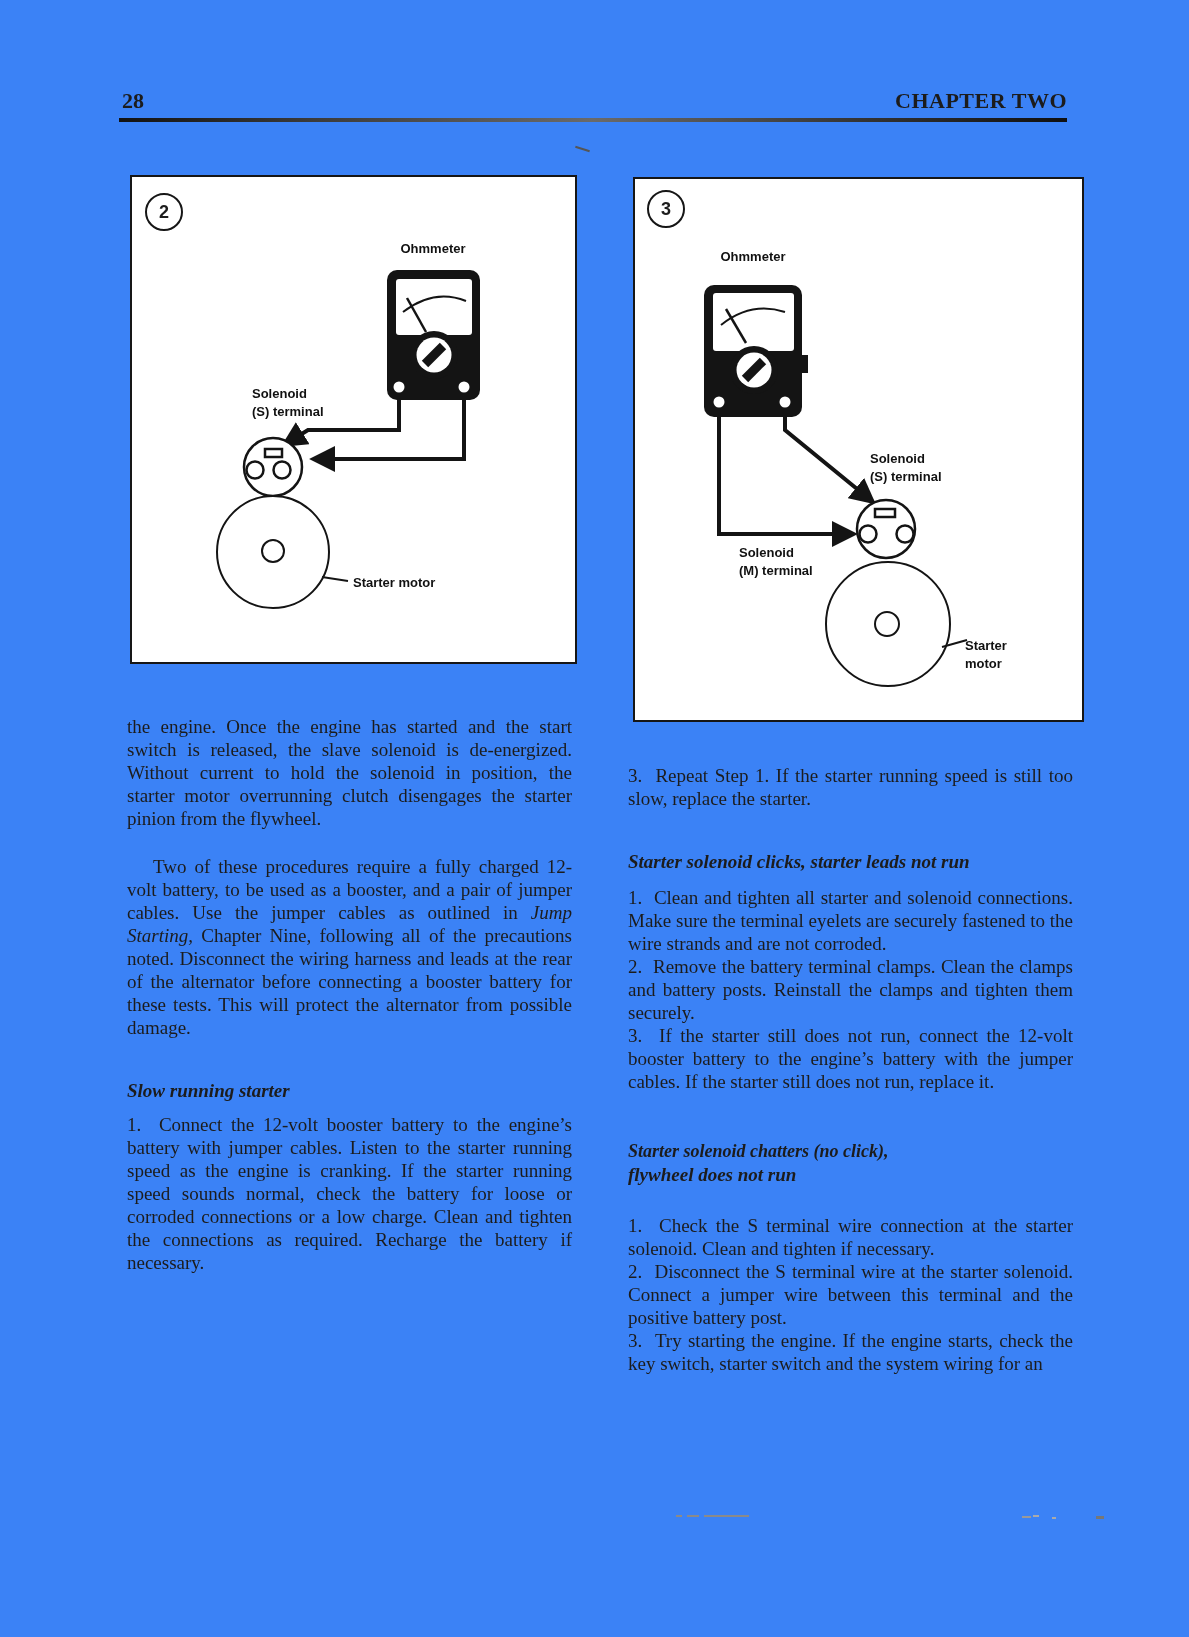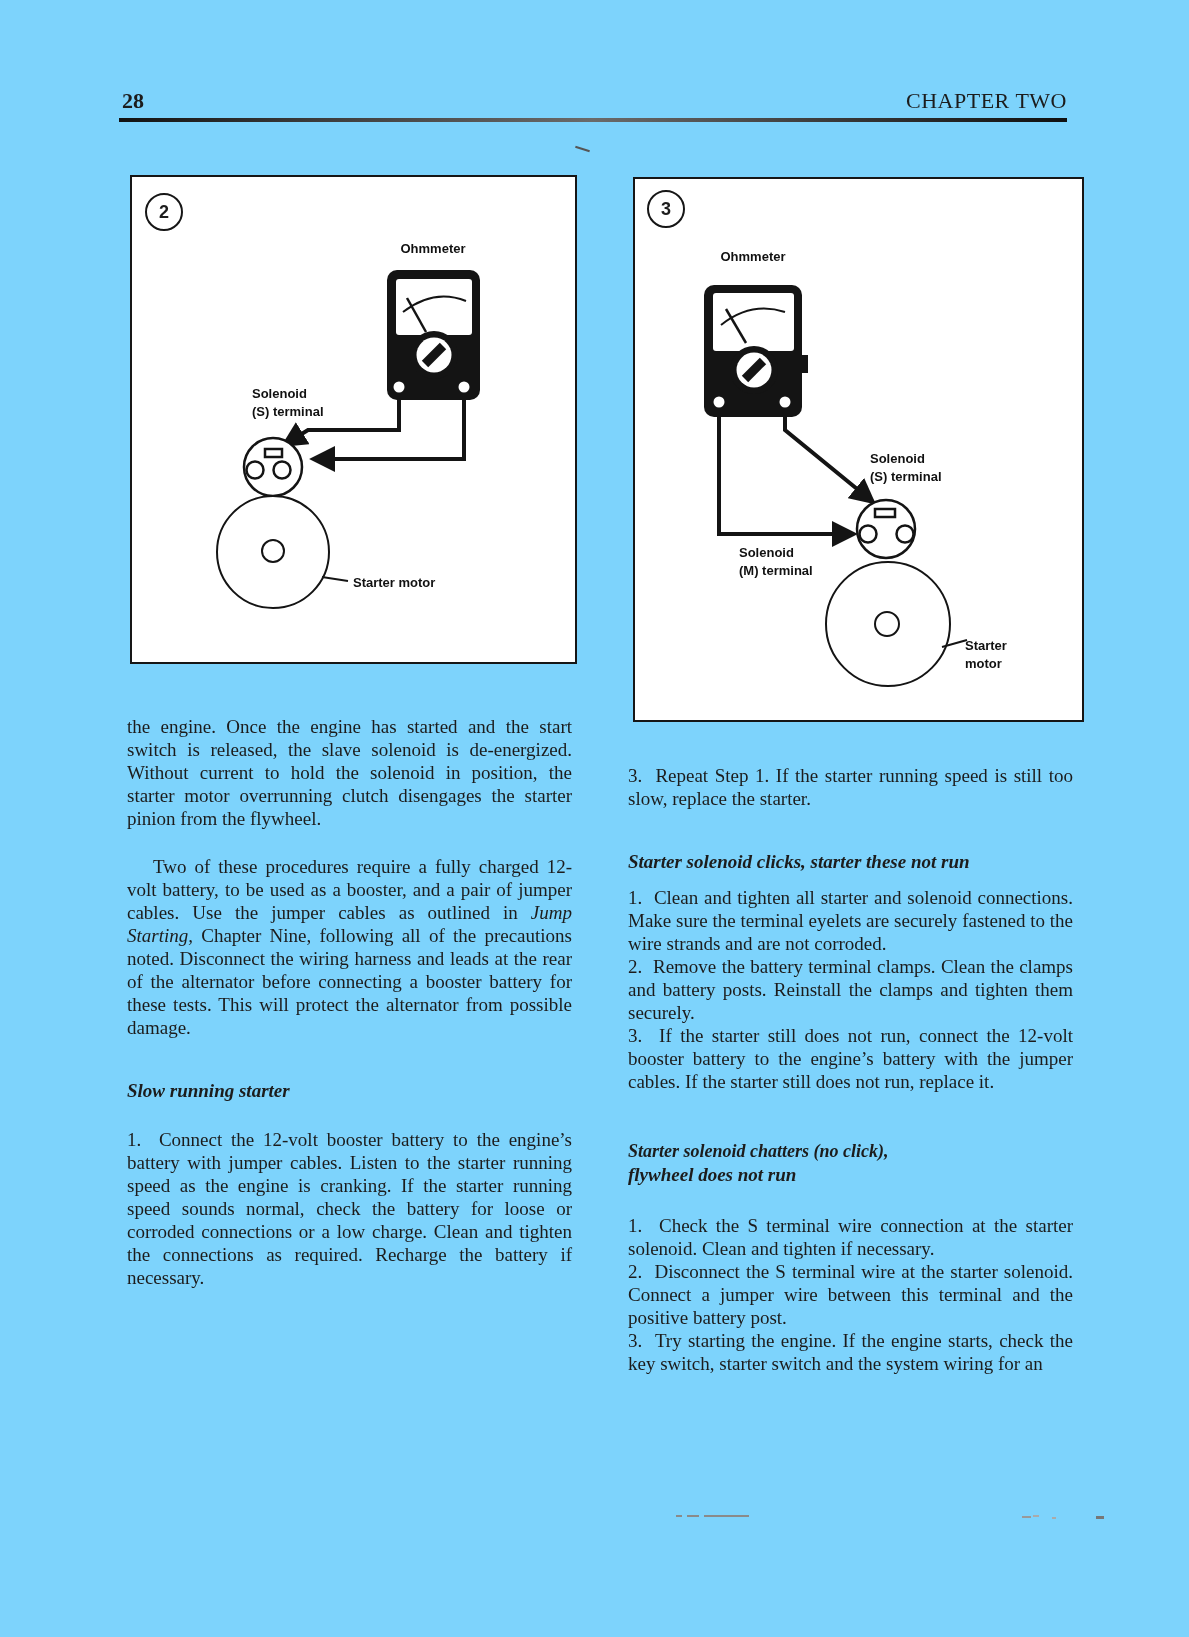--- a/index.html
+++ b/index.html
@@ -1,23 +1,23 @@
 <!DOCTYPE html>
 <html><head>
 <meta charset="utf-8">
 <style>
   html,body{margin:0;padding:0;background:#e8e8e8;}
   #page{
     position:relative;width:1189px;height:1637px;margin:0 auto;
-    background:#7dd3fc;overflow:hidden;
+    background:#3b82f6;overflow:hidden;
     font-family:"Liberation Serif",serif;color:#1c1c1c;
   }
   
   .page-num{position:absolute;left:122px;top:88px;font-size:22px;font-weight:bold;}
-  .chapter{position:absolute;right:122px;top:88px;font-size:22px;font-weight:normal;letter-spacing:.5px;}
+  .chapter{position:absolute;right:122px;top:88px;font-size:22px;font-weight:bold;letter-spacing:.5px;}
   .head-rule{position:absolute;left:119px;top:118px;width:948px;height:4px;
     background:linear-gradient(90deg,#121212 0%,#3a3a3a 20%,#6a6a6a 50%,#343434 78%,#101010 100%);}
   
   .figbox{position:absolute;border:2px solid #161616;background:#fff;}
   #fig2{left:130px;top:175px;width:443px;height:485px;}
   #fig3{left:633px;top:177px;width:447px;height:541px;}
   .fignum{position:absolute;width:34px;height:34px;border:2.5px solid #161616;border-radius:50%;
     font-family:"Liberation Sans",sans-serif;font-weight:bold;font-size:18px;
     display:flex;align-items:center;justify-content:center;background:#fff;}
   .figlabel{position:absolute;font-family:"Liberation Sans",sans-serif;font-weight:bold;
@@ -27,21 +27,21 @@
   
   .col{position:absolute;font-size:19px;line-height:23px;text-align:justify;}
   #leftcol{left:127px;top:715px;width:445px;}
   #rightcol{left:628px;top:764px;width:445px;}
   .col p{margin:0;}
   .para-indent{text-indent:26px;}
   h3.sect{font-size:19px;line-height:24px;font-weight:bold;margin:37px 0 0 0;text-align:left;}
   h4.sub{font-size:19px;line-height:24px;font-weight:bold;font-style:italic;margin:40px 0 0 0;text-align:left;}
   h4.sub2{font-size:18px;line-height:24px;font-weight:bold;font-style:italic;margin:46px 0 0 0;text-align:left;}
   h4.subline{font-size:19px;line-height:24px;font-weight:bold;font-style:italic;margin:0;text-align:left;}
-  .steps{margin-top:25px;}
+  .steps{margin-top:10px;}
   .steps2{margin-top:12px;}
   .steps3{margin-top:27px;}
   .it{font-style:italic;}
   
   .artifact{position:absolute;background:#8a8a8a;}
 </style>
 </head>
 <body>
 
 <div id="page">
@@ -144,21 +144,21 @@
     <p>the engine. Once the engine has started and the start switch is released, the slave solenoid is de-energized. Without current to hold the solenoid in position, the starter motor overrunning clutch disengages the starter pinion from the flywheel.</p>
     <p class="para-indent" style="margin-top:25px;"><span>Two of these procedures require a fully charged 12-volt battery, to be used as a booster, and a pair of jumper cables. Use the jumper cables as outlined in </span><span class="it">Jump Starting,</span><span> Chapter Nine, following all of the precautions noted. Disconnect the wiring harness and leads at the rear of the alternator before connecting a booster battery for these tests. This will protect the alternator from possible damage.</span></p>
     <h4 class="sub">Slow running starter</h4>
     <div class="steps">
       <p>1.&nbsp;&nbsp;Connect the 12-volt booster battery to the engine’s battery with jumper cables. Listen to the starter running speed as the engine is cranking. If the starter running speed sounds normal, check the battery for loose or corroded connections or a low charge. Clean and tighten the connections as required. Recharge the battery if necessary.</p>
     </div>
   </div>
 
   <div id="rightcol" class="col">
     <p>3.&nbsp;&nbsp;Repeat Step 1. If the starter running speed is still too slow, replace the starter.</p>
-    <h4 class="sub">Starter solenoid clicks, starter these not run</h4>
+    <h4 class="sub">Starter solenoid clicks, starter leads not run</h4>
     <div class="steps2">
       <p>1.&nbsp;&nbsp;Clean and tighten all starter and solenoid connections. Make sure the terminal eyelets are securely fastened to the wire strands and are not corroded.</p>
       <p>2.&nbsp;&nbsp;Remove the battery terminal clamps. Clean the clamps and battery posts. Reinstall the clamps and tighten them securely.</p>
       <p>3.&nbsp;&nbsp;If the starter still does not run, connect the 12-volt booster battery to the engine’s battery with the jumper cables. If the starter still does not run, replace it.</p>
     </div>
     <h4 class="sub2">Starter solenoid chatters (no click),</h4>
     <h4 class="subline">flywheel does not run</h4>
     <div class="steps3">
       <p>1.&nbsp;&nbsp;Check the S terminal wire connection at the starter solenoid. Clean and tighten if necessary.</p>
       <p>2.&nbsp;&nbsp;Disconnect the S terminal wire at the starter solenoid. Connect a jumper wire between this terminal and the positive battery post.</p>

